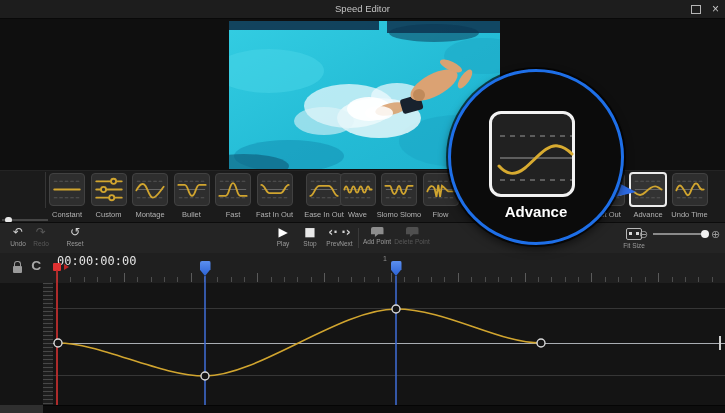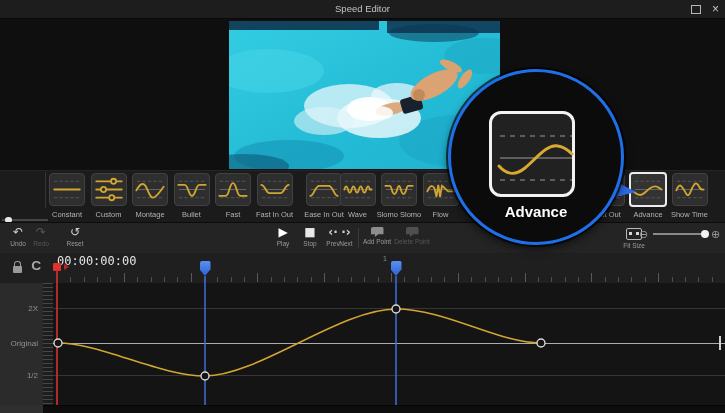--- a/index.html
+++ b/index.html
@@ -313,21 +313,21 @@
       </div>
       <div class="tile-wrap" style="left: 671.5px;">
         <div class="tile">
           <svg viewBox="0 0 36 34" class="tileSvg">
             <path d="M4 8 H32" stroke="#545454" stroke-width="1.1" fill="none" stroke-linecap="round" stroke-dasharray="3 3"></path>
             <path d="M4 26 H32" stroke="#545454" stroke-width="1.1" fill="none" stroke-linecap="round" stroke-dasharray="3 3"></path>
             <path d="M4 17 H32" stroke="#696969" stroke-width="1" fill="none" stroke-linecap="round"></path>
             <path d="M3 18 Q6 10 9 14 Q12 18 14 22 Q16 25 18 21 Q20 15 23 11 Q26 9 28 14 Q30 18 33 17" stroke="#d1a52f" stroke-width="2" fill="none" stroke-linecap="round"></path>
           </svg>
         </div>
-        <div class="tile-label">Show Time</div>
+        <div class="tile-label">Undo Time</div>
       </div>
     </div>
 
   <div class="toolbar">
     <div class="tb-btn" style="left:1px">
       <span class="tb-ico">↶</span>
       <span class="tb-lbl">Undo</span>
       </div>
     <div class="tb-btn disabled" style="left:24px">
       <span class="tb-ico">↷</span>
@@ -435,25 +435,20 @@
         <div class="tick" style="left: 684.92px;"></div>
         <div class="tick" style="left: 698.28px;"></div>
         <div class="tick" style="left: 711.64px;"></div>
       </div>
   </div>
 
   <div class="graph">
     <div class="grid" style="top:25px"></div>
     <div class="grid bright" style="top:60px"></div>
     <div class="grid" style="top:92px"></div>
-    <div class="axis-pane">
-      <div class="axis-lbl" style="top:21px">2X</div>
-      <div class="axis-lbl" style="top:56px">Original</div>
-      <div class="axis-lbl" style="top:88px">1/2</div>
-    </div>
     <div class="vruler"></div>
     <div class="edge-handle"></div>
   </div>
   <div class="playhead-line"></div>
   <div class="bottom-strip"></div>
   <div class="bottom-corner"></div>
 
   <svg class="curve-svg">
     <path class="curve-path" d="M58 343 C100 343 160 376 205 376 C258 376 340 309 396 309 C446 309 498 343 541 343"></path>
     <g id="curve-points">

